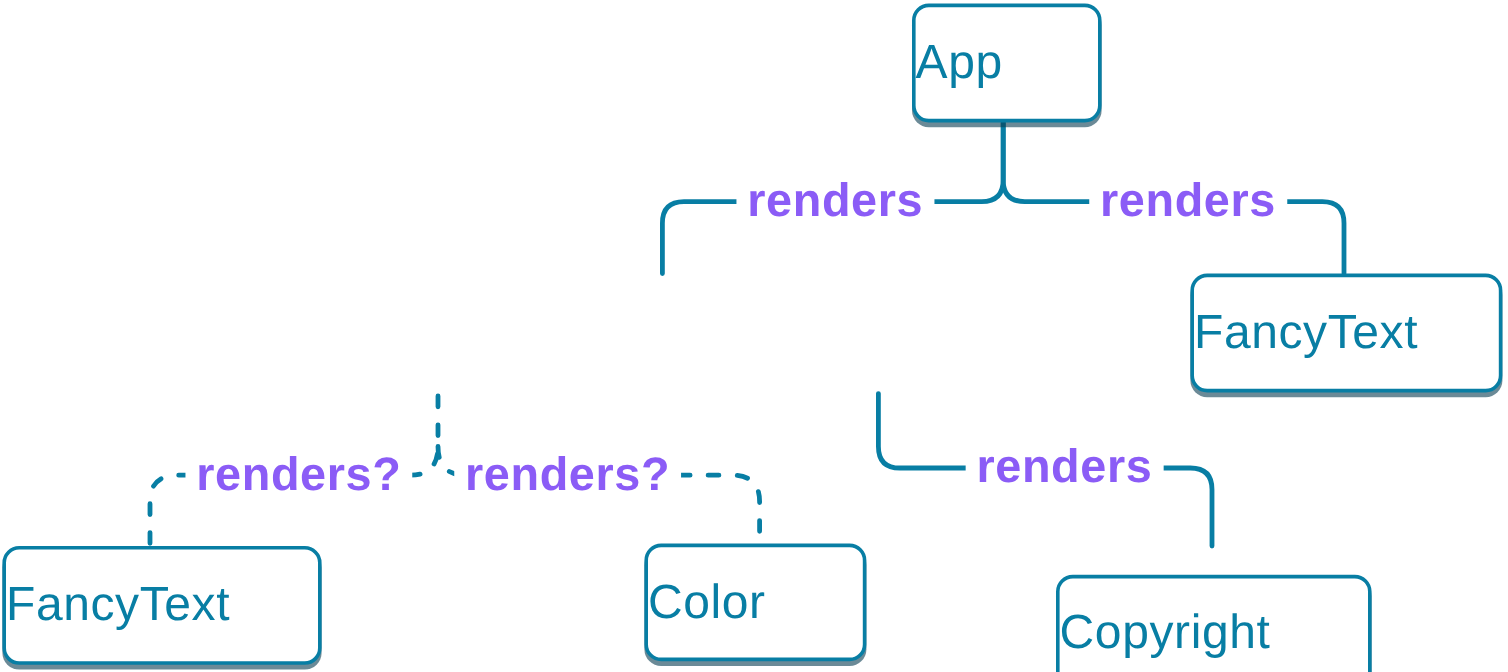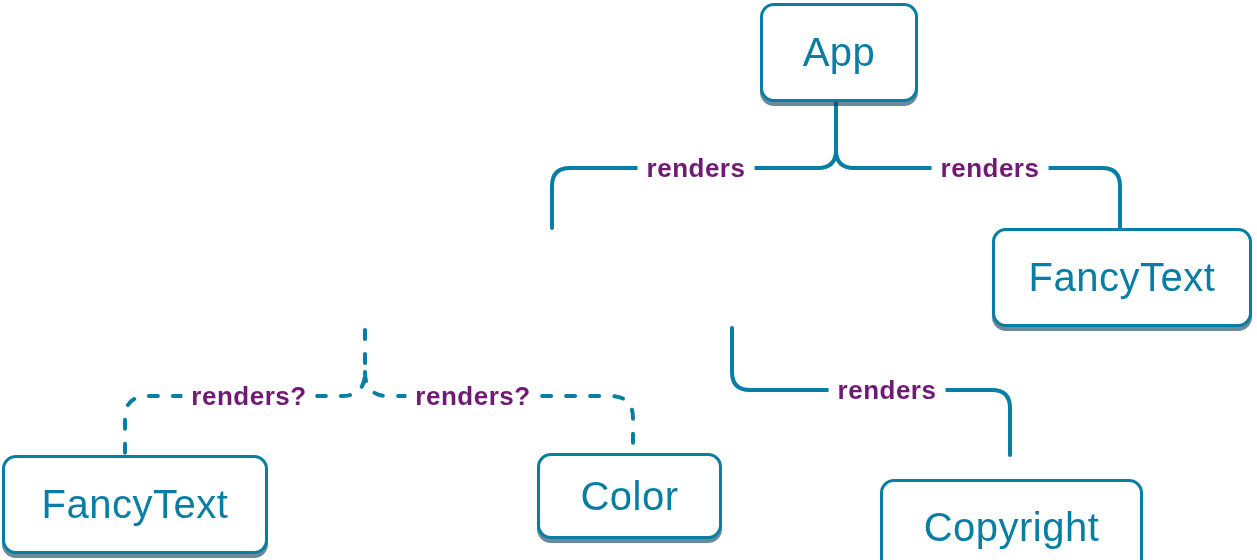--- a/index.html
+++ b/index.html
@@ -33,34 +33,34 @@
   }
   .node {
     position: absolute;
     box-sizing: border-box;
     background: #ffffff;
     border: 3px solid #087ea4;
     border-radius: 14px;
     box-shadow: 0 4px 0 rgba(8, 60, 82, 0.6);
     display: flex;
     align-items: center;
-    justify-content: center;
+    justify-content: flex-start;
     color: #087ea4;
     font-size: 40px;
     font-weight: 500;
     letter-spacing: 0.5px;
     white-space: nowrap;
   }
   .edge-label {
     position: absolute;
     transform: translate(-50%, -50%);
     background: #ffffff;
     padding: 0 9px;
-    color: #701a75;
-    font-size: 26px;
+    color: #8b5cf6;
+    font-size: 39px;
     font-weight: 700;
     letter-spacing: 0.5px;
     white-space: nowrap;
   }
 </style>
 </head>
 <body>
 
 <div class="canvas">
 
@@ -84,21 +84,21 @@
 
 
   <div class="node" style="left:992px; top:228px; width:260px; height:99px;">
     <span>FancyText</span>
   </div>
 
   <div class="node" style="left:2px; top:455px; width:266px; height:99px;">
     <span>FancyText</span>
   </div>
 
-  <div class="node" style="left:537px; top:453px; width:185px; height:86px;">
+  <div class="node" style="left:537px; top:453px; width:185px; height:98px;">
     <span>Color</span>
   </div>
 
   <div class="node" style="left:880px; top:479px; width:263px; height:97px;">
     <span>Copyright</span>
   </div>
 
 </div>
 
 </body></html>

